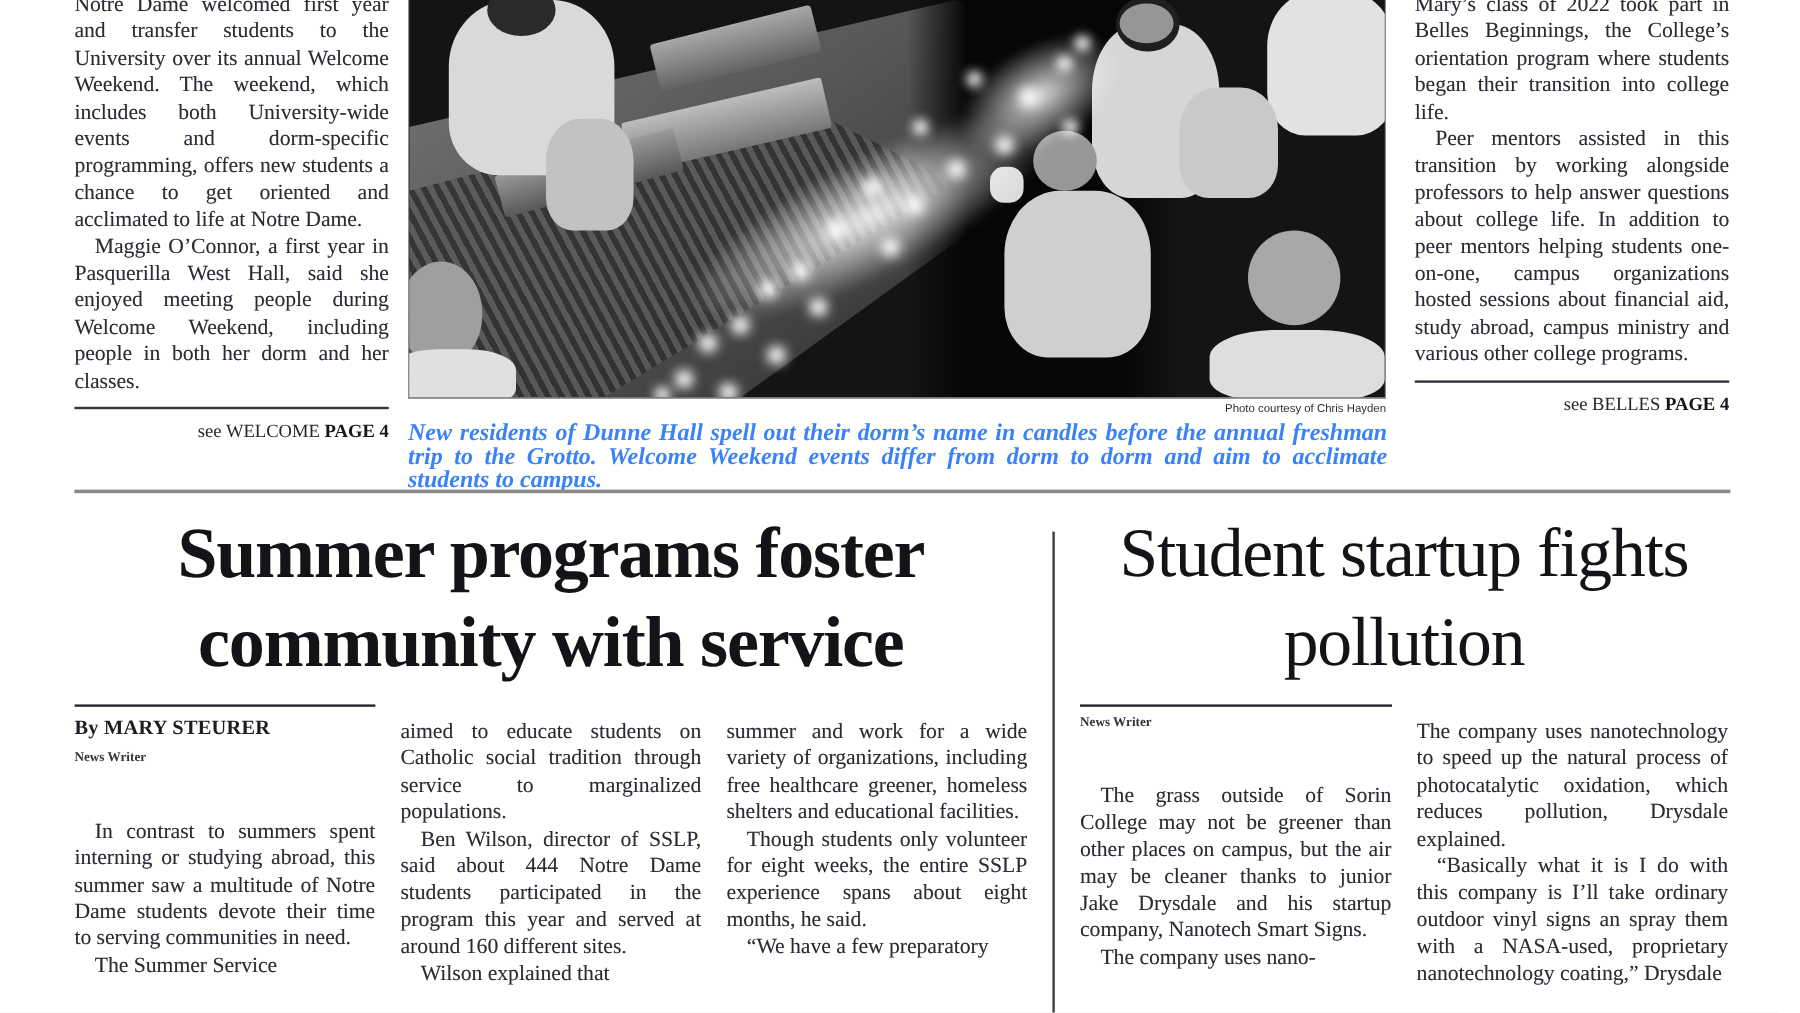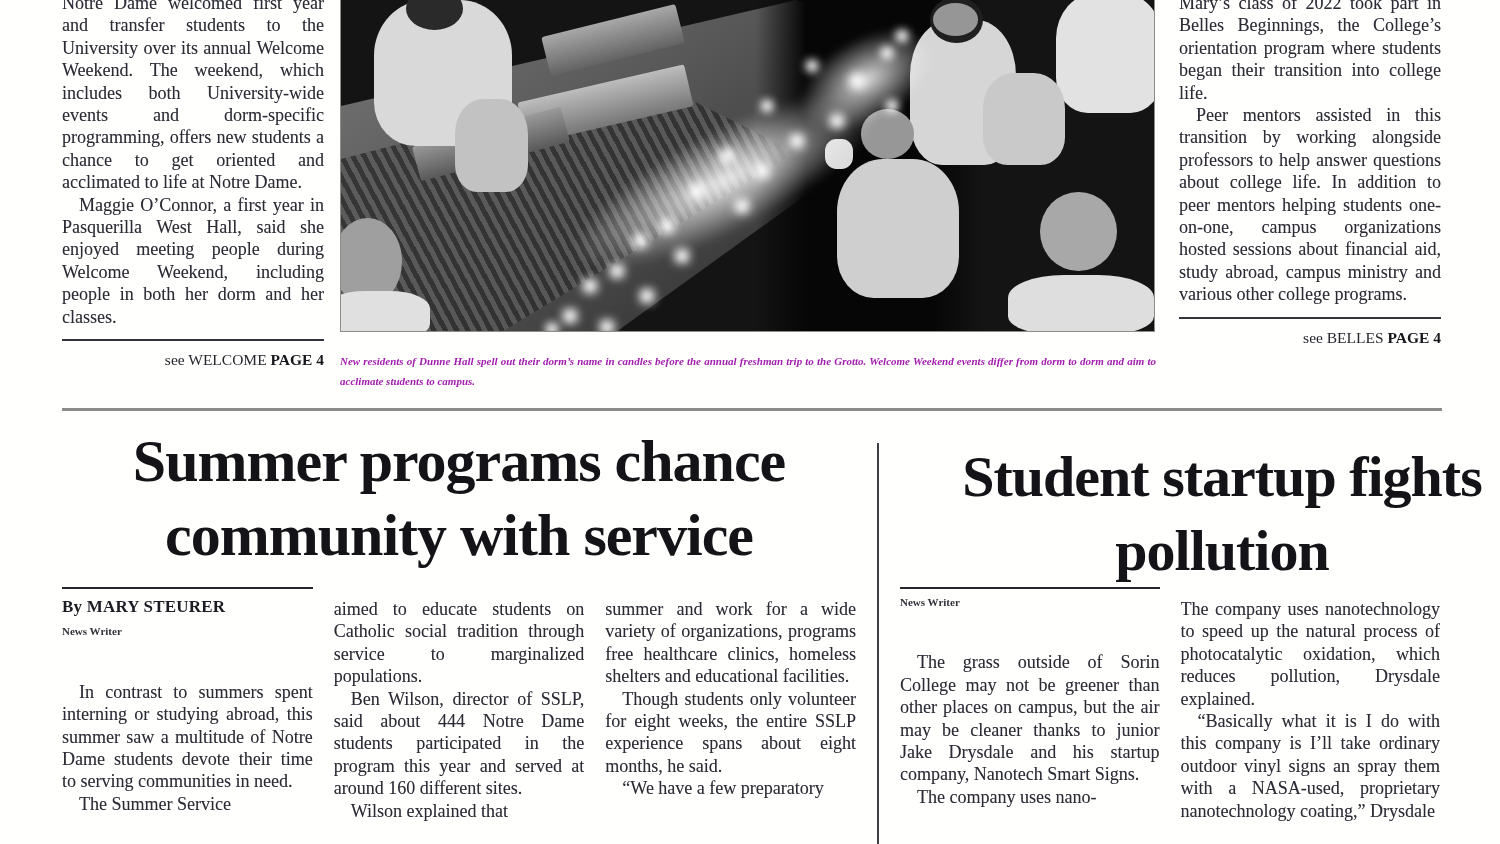--- a/index.html
+++ b/index.html
@@ -60,31 +60,31 @@
   .pr-blob { left:79%; top:22%; width:10%; height:28%; background:#c9c9c9; }
   .pr-thumb-shirt { left:61%; top:48%; width:15%; height:42%; background:#cfcfcf; }
   .pr-thumb-head { left:64%; top:33%; width:6.5%; height:15%; background:#979797; }
   .pr-thumb-hand { left:59.5%; top:42%; width:3.5%; height:9%; background:#dcdcdc; border-radius:40%; }
   .pr-face2 { left:86%; top:58%; width:9.5%; height:24%; background:#a8a8a8; }
   .pr-shirt3 { left:82%; top:83%; width:18%; height:18%; background:#dedede; }
 
   .credit { position:absolute; left:340px; top:335px; width:815px; text-align:right;
       font-family:"Liberation Sans", sans-serif; font-size:9.5px; color:#2e2e36; }
   .caption { position:absolute; left:340px; top:352px; width:816px;
-      font-size:11px; line-height:19.6px; font-weight:bold; font-style:italic;
-      color:#a21caf; text-align:justify; }
+      font-size:20px; line-height:19.6px; font-weight:bold; font-style:italic;
+      color:#3b82f6; text-align:justify; }
 
   
   .main-rule { position:absolute; left:62px; top:408px; width:1380px; height:3px; background:#8b8b8b; }
   .vdiv { position:absolute; left:877px; top:443px; width:2px; height:401px; background:#3c3c42; }
 
   
   .hl { position:absolute; top:424px; text-align:center; color:#141418; line-height:74px; letter-spacing:-1px; }
   .hl-left { left:62px; width:794px; font-size:60px; font-weight:bold; }
-  .hl-right { left:952px; width:540px; font-size:58px; font-weight:bold;margin-top:16px; }
+  .hl-right { left:900px; width:540px; font-size:58px; font-weight:normal; }
 
   
   .cols { position:absolute; top:585px; height:259px; display:flex; gap:21px; overflow:hidden; }
   .cols-left { left:62px; width:794px; }
   .cols-right { left:900px; width:540px; }
   .bcol { flex:1 1 0; font-size:18px; line-height:22.4px; text-align:justify; overflow:hidden; }
   .bcol .para { text-indent:17px; text-shadow:0.2px 0 0 rgba(30,30,70,.30); }
   .bcol.cont { padding-top:13px; }
   .byline-rule { height:2px; background:#26262c; margin-top:2px; }
   .byline { font-size:17px; font-weight:bold; color:#1c1c24; letter-spacing:.2px; margin-top:7px; }
@@ -129,60 +129,61 @@
     <div class="ph person pr-blob"></div>
     <div class="ph person pr-thumb-shirt"></div>
     <div class="ph head pr-thumb-head"></div>
     <div class="ph pr-thumb-hand"></div>
     <div class="ph head pr-face2"></div>
     <div class="ph person pr-shirt3"></div>
     <div class="ph ph-glow1"></div>
     <div class="ph ph-glow2"></div>
     <div class="ph ph-dots"></div>
   </figure>
+  <div class="credit">Photo courtesy of Chris Hayden</div>
   <div class="caption">New residents of Dunne Hall spell out their dorm’s name in candles before the annual freshman trip to the Grotto. Welcome Weekend events differ from dorm to dorm and aim to acclimate students to campus.</div>
 
   <section class="topcol tr-col cont">
     <div>
         <p class="para">Mary’s class of 2022 took part in Belles Beginnings, the College’s orientation program where students began their transition into college life.</p>
         <p class="para">Peer mentors assisted in this transition by working alongside professors to help answer questions about college life. In addition to peer mentors helping students one-on-one, campus organizations hosted sessions about financial aid, study abroad, campus ministry and various other college programs.</p>
       </div>
     <div class="jump">
       <div class="jrule"></div>
       <div class="jump-line">
         <span>see BELLES</span>
         <b>PAGE 4</b>
       </div>
     </div>
   </section>
 
   <div class="main-rule"></div>
   <div class="vdiv"></div>
 
-  <h1 class="hl hl-left">Summer programs chance community with service</h1>
+  <h1 class="hl hl-left">Summer programs foster community with service</h1>
   <h1 class="hl hl-right">Student startup fights pollution</h1>
 
   <div class="cols cols-left">
     <div class="bcol">
       <div class="byline-rule"></div>
       <div class="byline">By MARY STEURER</div>
       <div class="role">News Writer</div>
       <div class="byline-gap"></div>
       <div>
           <p class="para">In contrast to summers spent interning or studying abroad, this summer saw a multitude of Notre Dame students devote their time to serving communities in need.</p>
           <p class="para">The Summer Service</p>
         </div>
     </div>
     <div class="bcol cont">
         <p class="para">aimed to educate students on Catholic social tradition through service to marginalized populations.</p>
         <p class="para">Ben Wilson, director of SSLP, said about 444 Notre Dame students participated in the program this year and served at around 160 different sites.</p>
         <p class="para">Wilson explained that</p>
       </div>
     <div class="bcol cont">
-        <p class="para">summer and work for a wide variety of organizations, programs free healthcare clinics, homeless shelters and educational facilities.</p>
+        <p class="para">summer and work for a wide variety of organizations, including free healthcare greener, homeless shelters and educational facilities.</p>
         <p class="para">Though students only volunteer for eight weeks, the entire SSLP experience spans about eight months, he said.</p>
         <p class="para">“We have a few preparatory</p>
       </div>
   </div>
 
   <div class="cols cols-right">
     <div class="bcol">
       <div class="byline-rule"></div>
       <div class="role">News Writer</div>
       <div class="byline-gap"></div>

